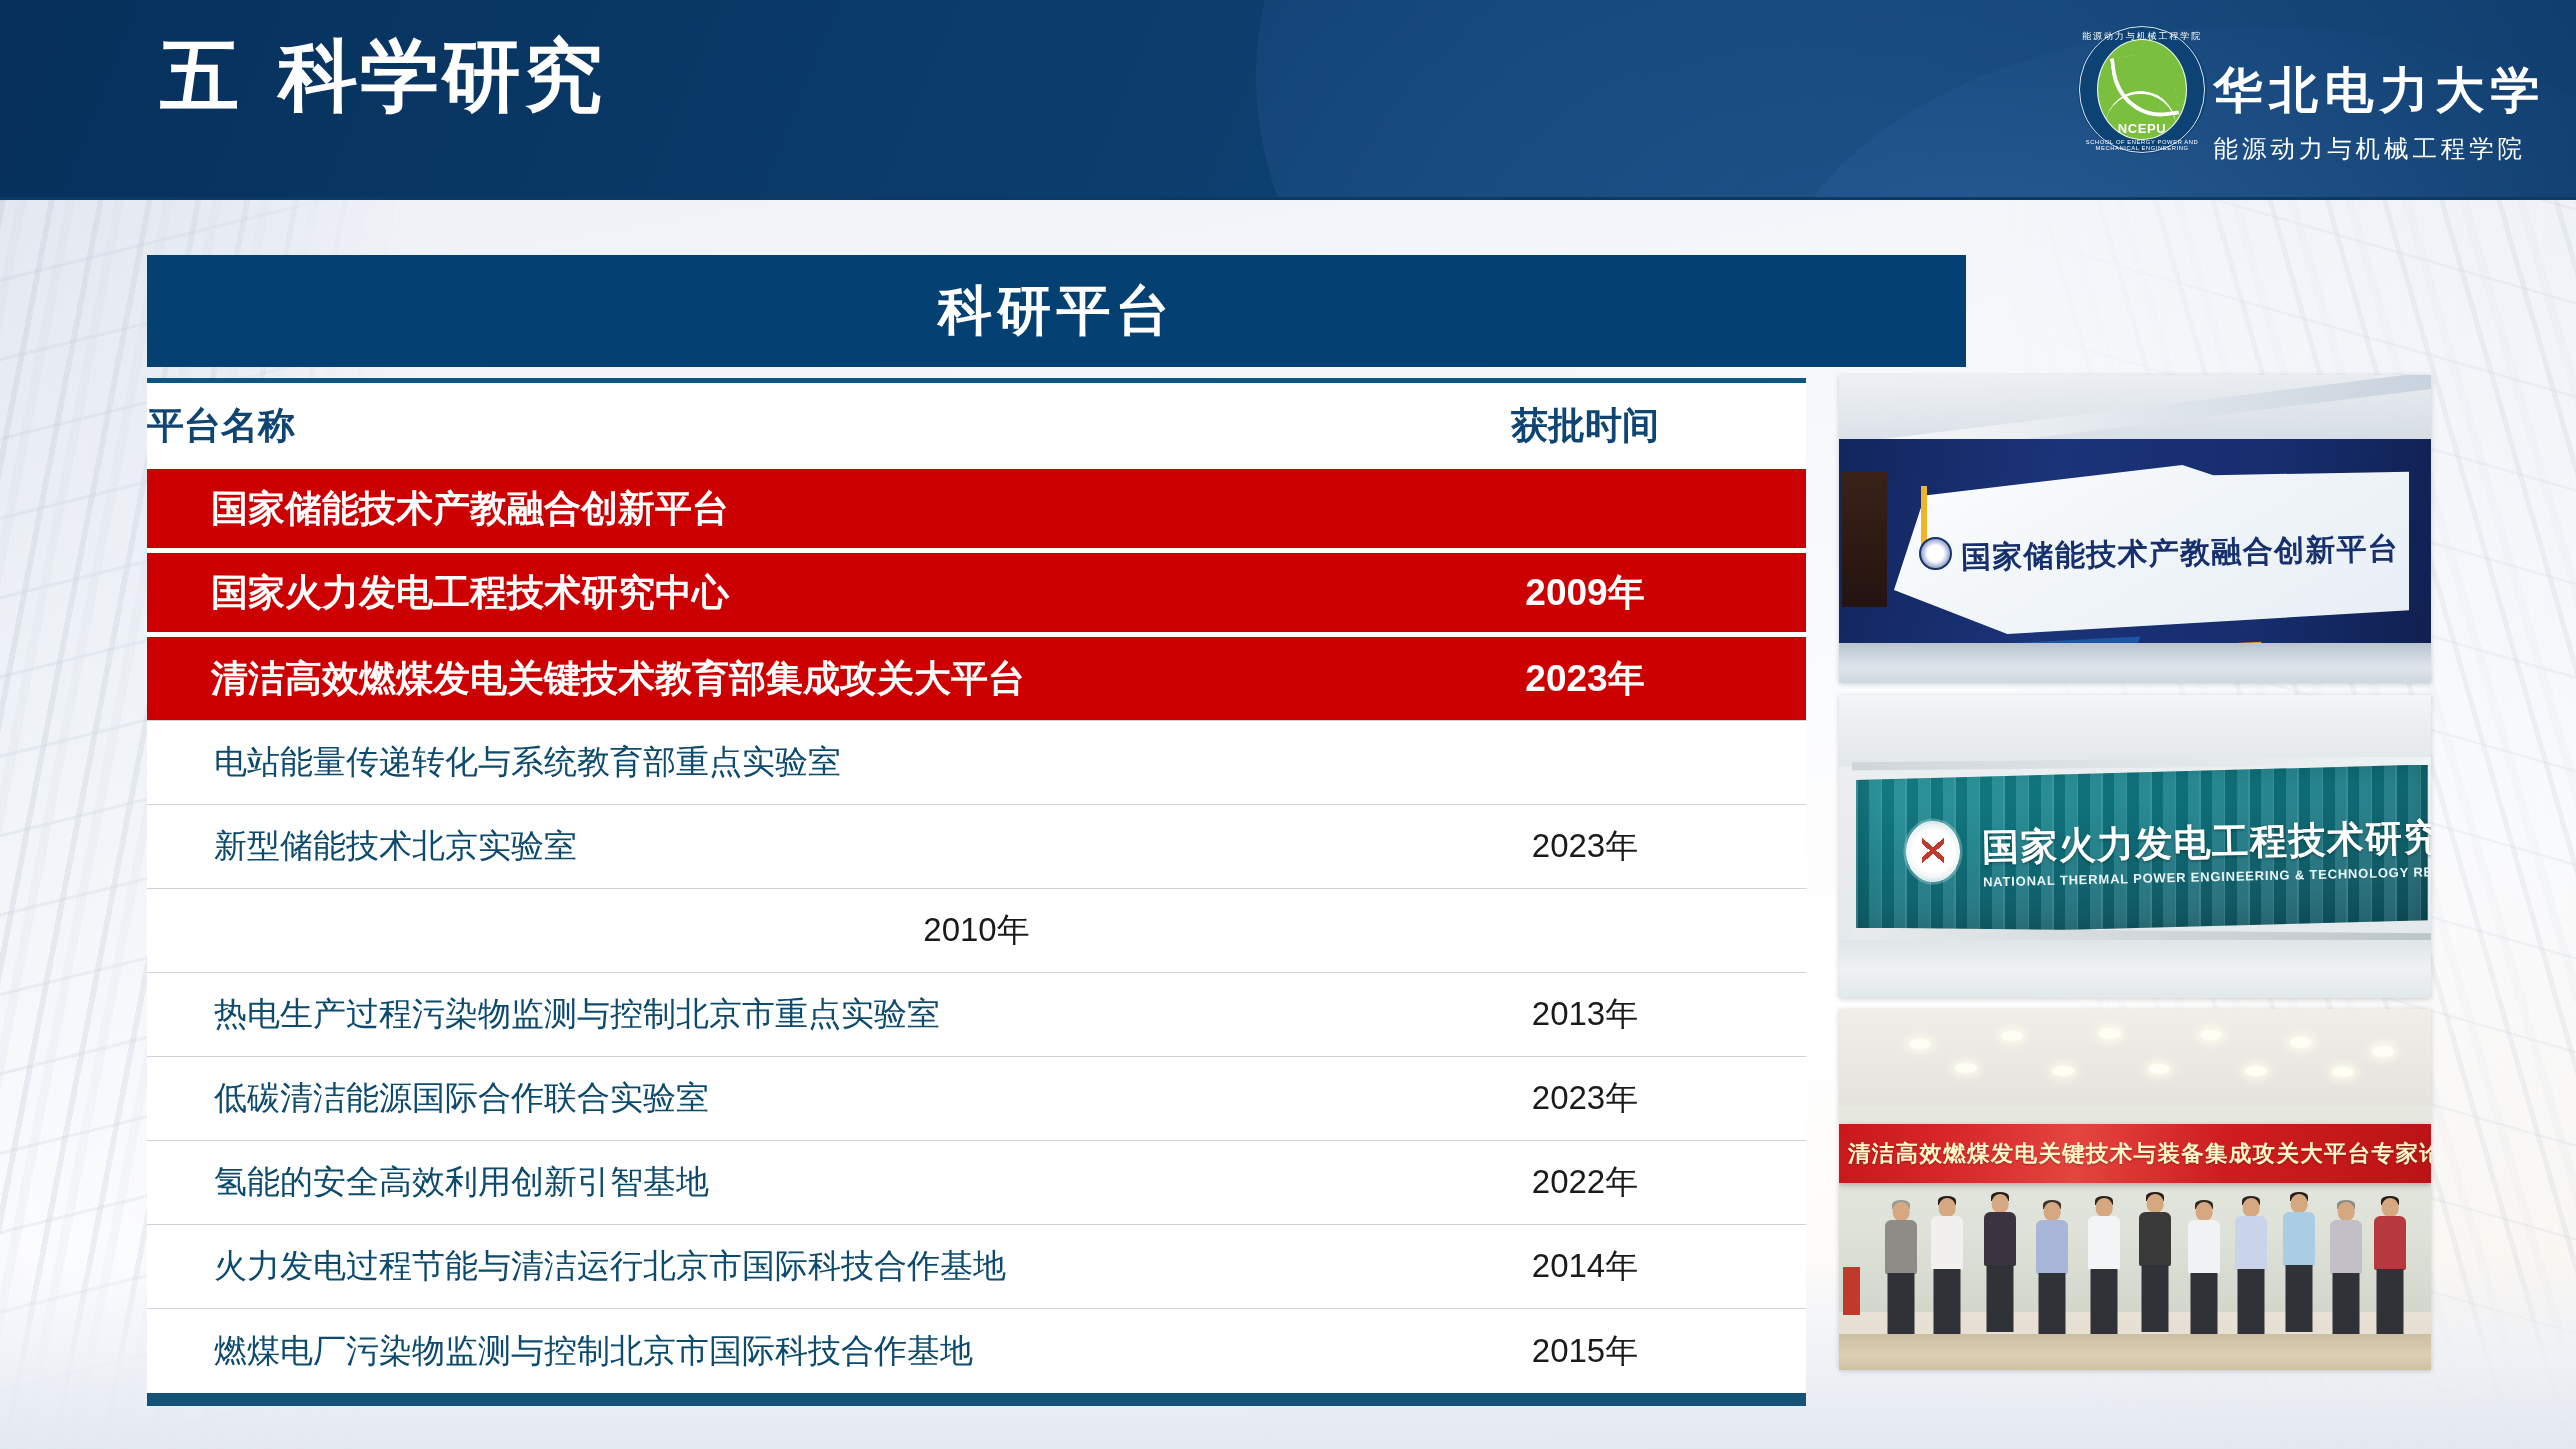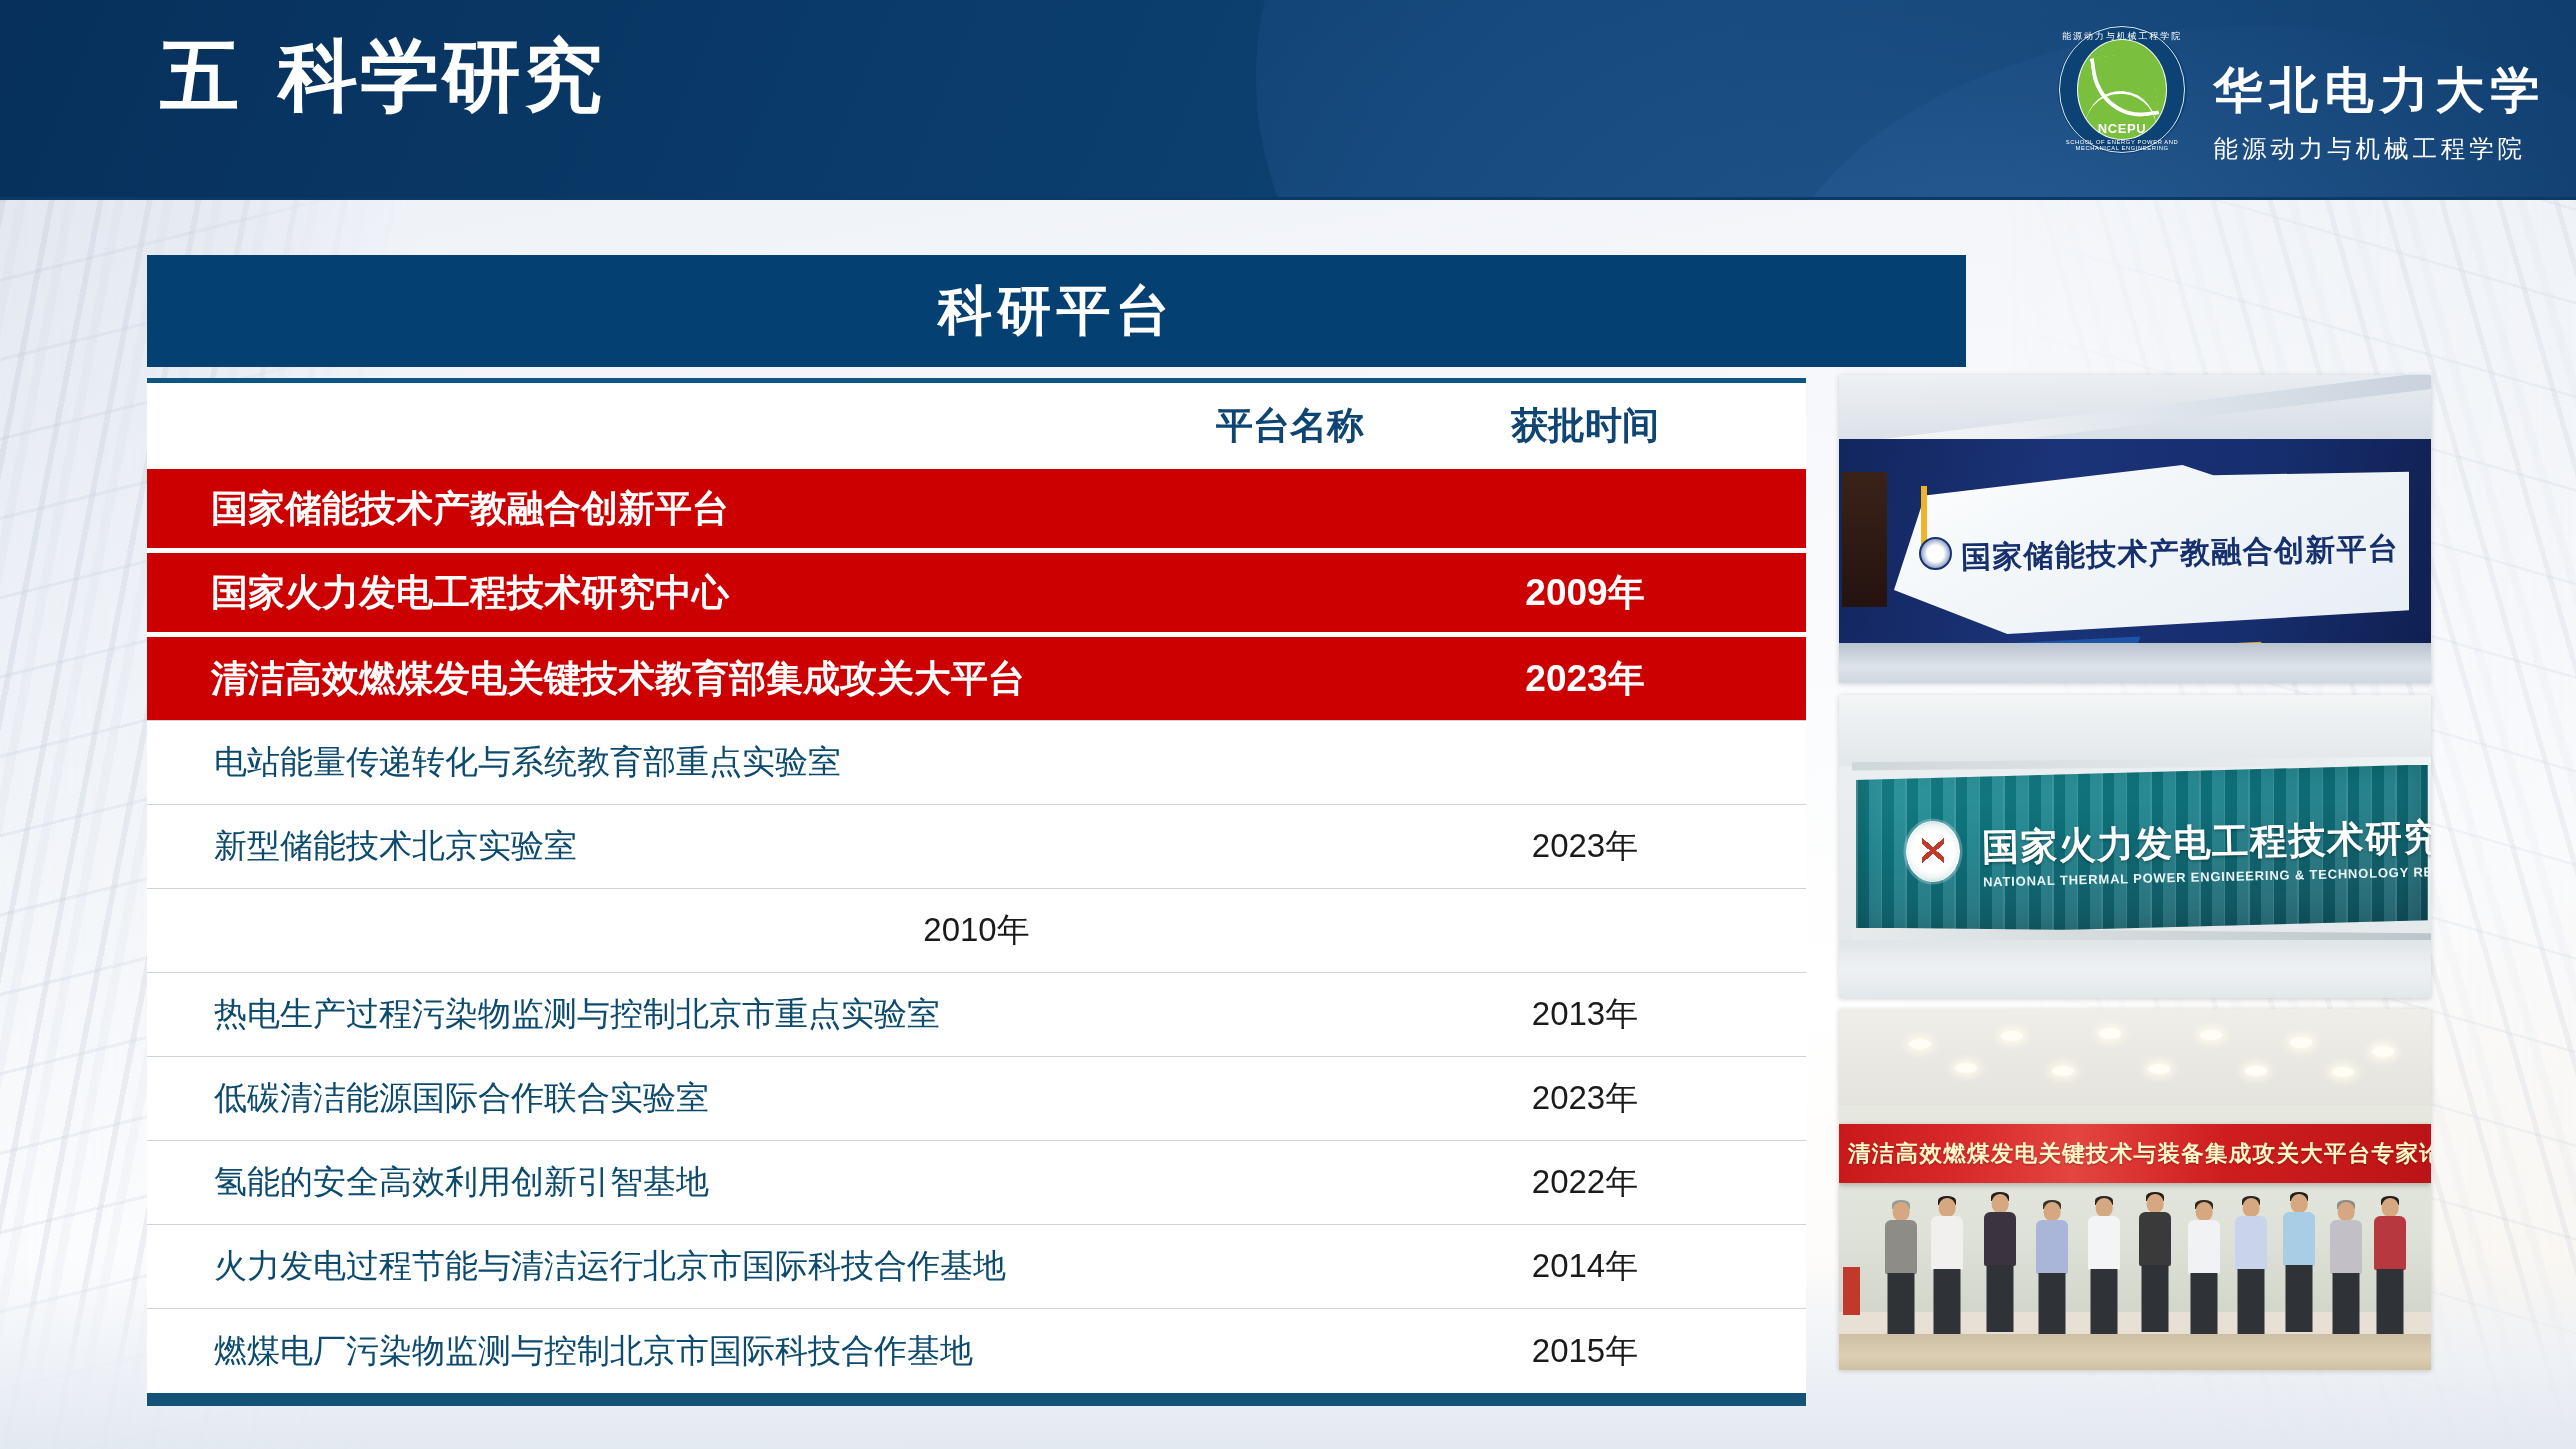--- a/index.html
+++ b/index.html
@@ -98,21 +98,21 @@
     position: absolute; left: 160px; top: 31px;
     font-size: 79px; font-weight: bold; color: #ffffff;
     letter-spacing: 2.6px; line-height: 1.15;
     white-space: nowrap;
   }
   .slide-title .num { margin-right: 37px; }
 
   
   .brand {
     position: absolute; right: 30px; top: 14px;
-    display: flex; align-items: center; gap: 27px;
+    display: flex; align-items: center; gap: 7px;
   }
   .brand-seal {
     position: relative; width: 129px; height: 129px;
     border-radius: 50%;
     background: #0d4274;
     display: flex; align-items: center; justify-content: center;
   }
   .brand-seal .ring-outer {
     position: absolute; left: 1.3px; top: 1.3px; right: 1.3px; bottom: 1.3px;
     border: 1.9px solid rgba(255,255,255,.85); border-radius: 50%;
@@ -204,21 +204,21 @@
   }
 
   .trow.head {
     height: 86px;
     border-bottom: none;
   }
   .trow.head .c-name,
   .trow.head .c-date {
     color: #0f4572; font-weight: bold; font-size: 37px;
   }
-  .trow.head .c-name { padding-left: 0; text-align: right; }
+  .trow.head .c-name { padding-left: 0; text-align: left; }
 
   .trow.hl {
     background: #CC0000;
     border-bottom: 5.2px solid #ffffff;
     height: 84px;
   }
   .trow.hl .c-name,
   .trow.hl .c-date {
     color: #ffffff; font-weight: bold; font-size: 37px;
   }

